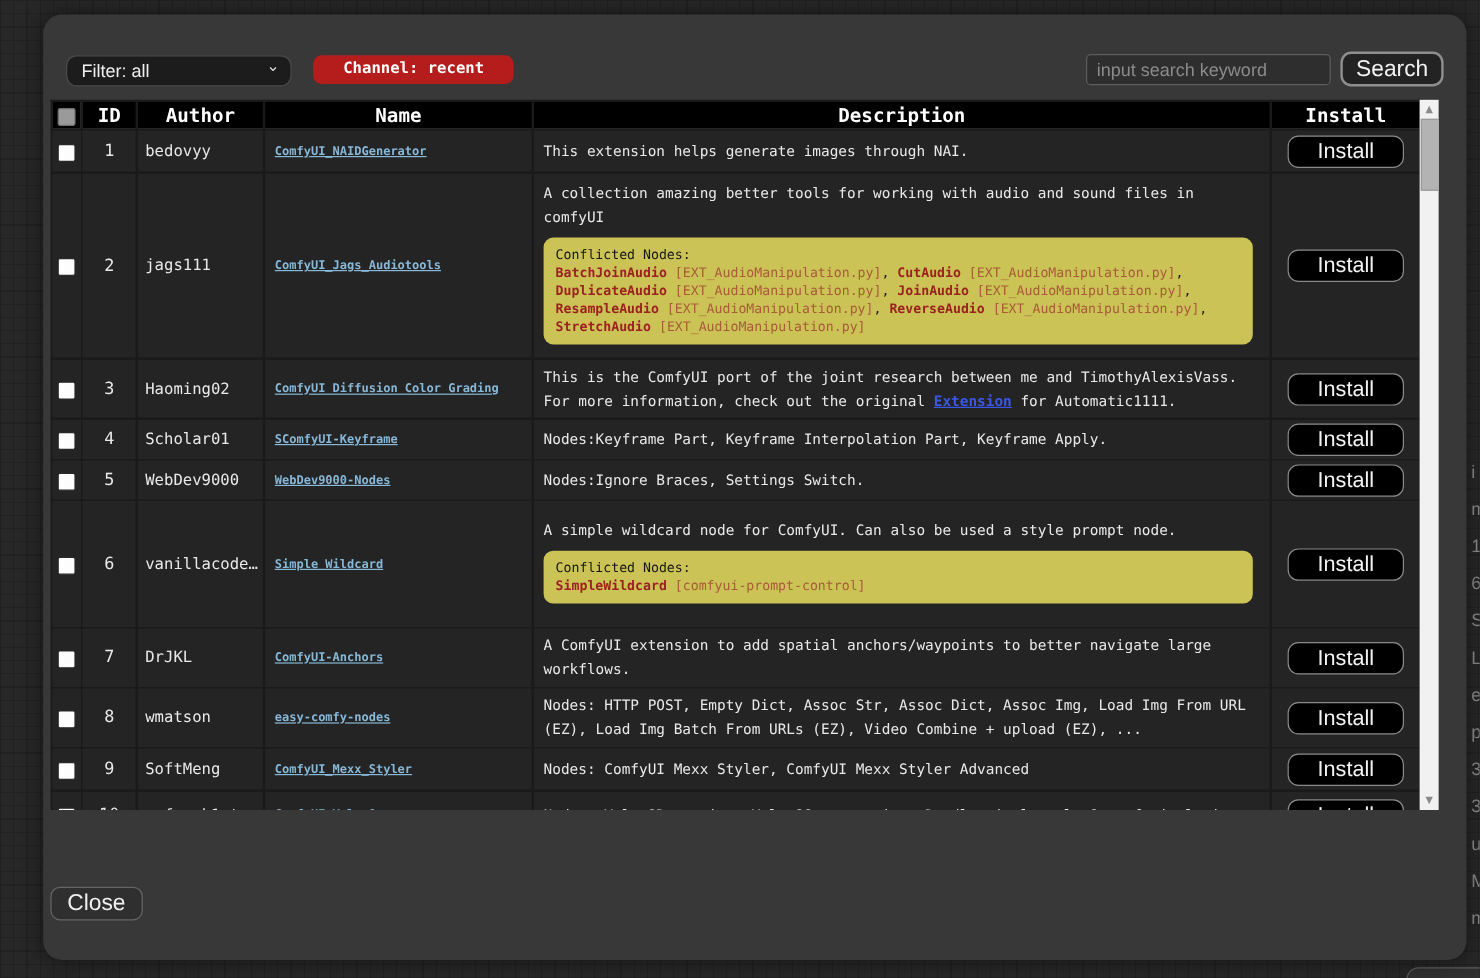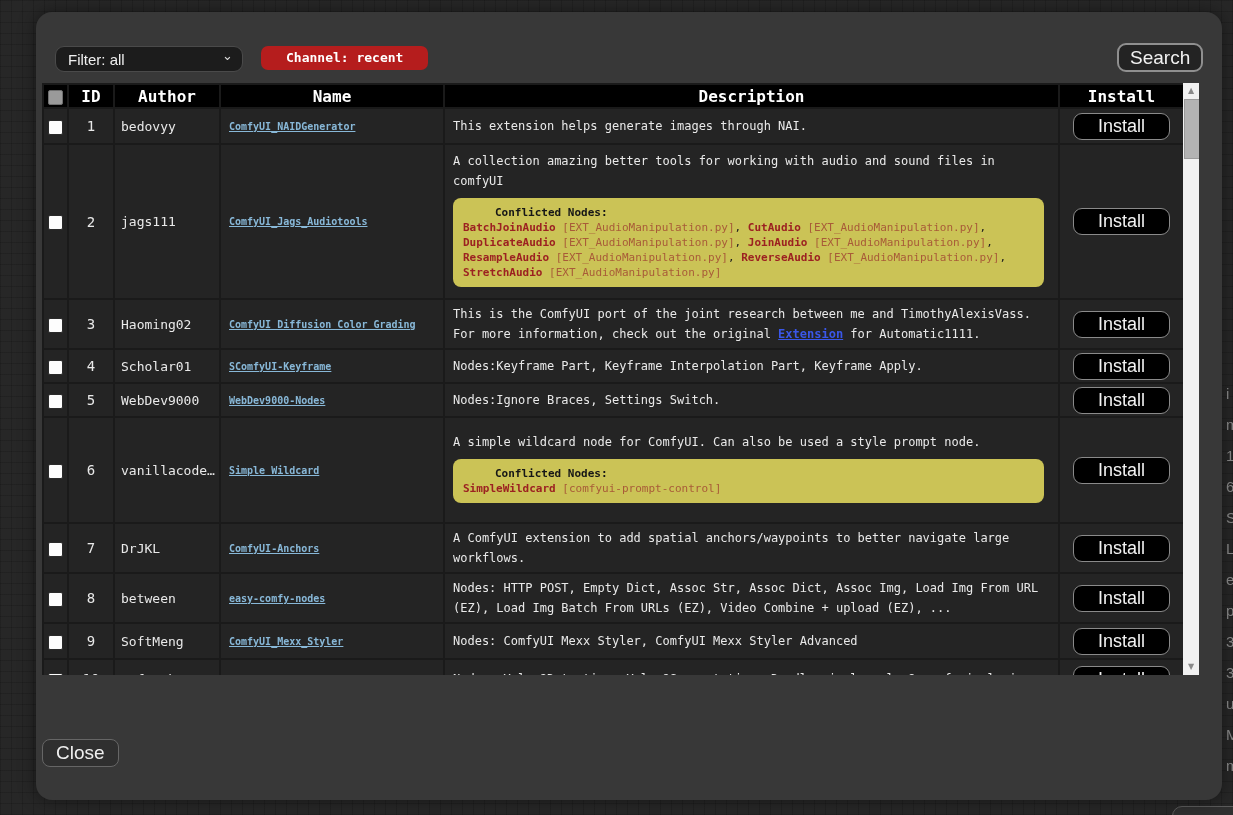--- a/index.html
+++ b/index.html
@@ -80,21 +80,21 @@
   }
   .cb.gray{ background:#9a9a9a; border-color:#6f6f6f; }
   .install-btn{
     background:#000; color:#f3f3f3; border:1px solid #8a8a8a; border-radius:9px;
     font-family:"Liberation Sans", sans-serif; font-size:18px; padding:2px 24px; cursor:pointer;
   }
   .conflict-box{
     background:#cbc356; border-radius:8px; margin:7px 2px 6px 0; padding:7px 10px;
     font-size:11px; line-height:15px; color:#1c1c1c;
   }
-  .conflict-title{ font-weight:bold; color:#161616;margin-left:32px; }
+  .conflict-title{ font-weight:normal; color:#161616; }
   .conflict-node{ font-weight:bold; color:#9c2121; }
   .conflict-src{ color:#a85b38; }
   
   .sbar{
     position:absolute; right:0; top:0; width:16px; height:592px; background:#f1f1f1;
   }
   .sbar .arrow{
     position:absolute; left:0; width:16px; height:14px; color:#8a8a8a; font-size:8px;
     text-align:center; line-height:14px; font-family:"DejaVu Sans", sans-serif;
   }
@@ -142,20 +142,21 @@
 
 <div class="modal">
 
   <select class="filter-select">
     <option>Filter: all</option>
   </select>
   <span class="filter-chevron">⌄</span>
 
   <button class="channel-badge">Channel: recent</button>
 
+  <input class="search-input" type="text" placeholder="input search keyword" style="">
 
   <button class="search-btn">Search</button>
 
   <div class="tscroll">
     <table class="grid">
       <colgroup>
         <col style="width:25px">
           <col style="width:46px">
           <col style="width:106px">
         <col style="width:224px">
@@ -232,21 +233,21 @@
             <td class="c-cb"><span class="cb"></span></td>
             <td class="c-id">7</td>
             <td class="c-author">DrJKL</td>
             <td class="c-name"><a>ComfyUI-Anchors</a></td>
             <td class="c-desc"><span>A ComfyUI extension to add spatial anchors/waypoints to better navigate large workflows.</span></td>
             <td class="c-install"><button class="install-btn">Install</button></td>
           </tr>
           <tr>
             <td class="c-cb"><span class="cb"></span></td>
             <td class="c-id">8</td>
-            <td class="c-author">between</td>
+            <td class="c-author">wmatson</td>
             <td class="c-name"><a>easy-comfy-nodes</a></td>
             <td class="c-desc"><span>Nodes: HTTP POST, Empty Dict, Assoc Str, Assoc Dict, Assoc Img, Load Img From URL (EZ), Load Img Batch From URLs (EZ), Video Combine + upload (EZ), ...</span></td>
             <td class="c-install"><button class="install-btn">Install</button></td>
           </tr>
           <tr>
             <td class="c-cb"><span class="cb"></span></td>
             <td class="c-id">9</td>
             <td class="c-author">SoftMeng</td>
             <td class="c-name"><a>ComfyUI_Mexx_Styler</a></td>
             <td class="c-desc"><span>Nodes: ComfyUI Mexx Styler, ComfyUI Mexx Styler Advanced</span></td>

